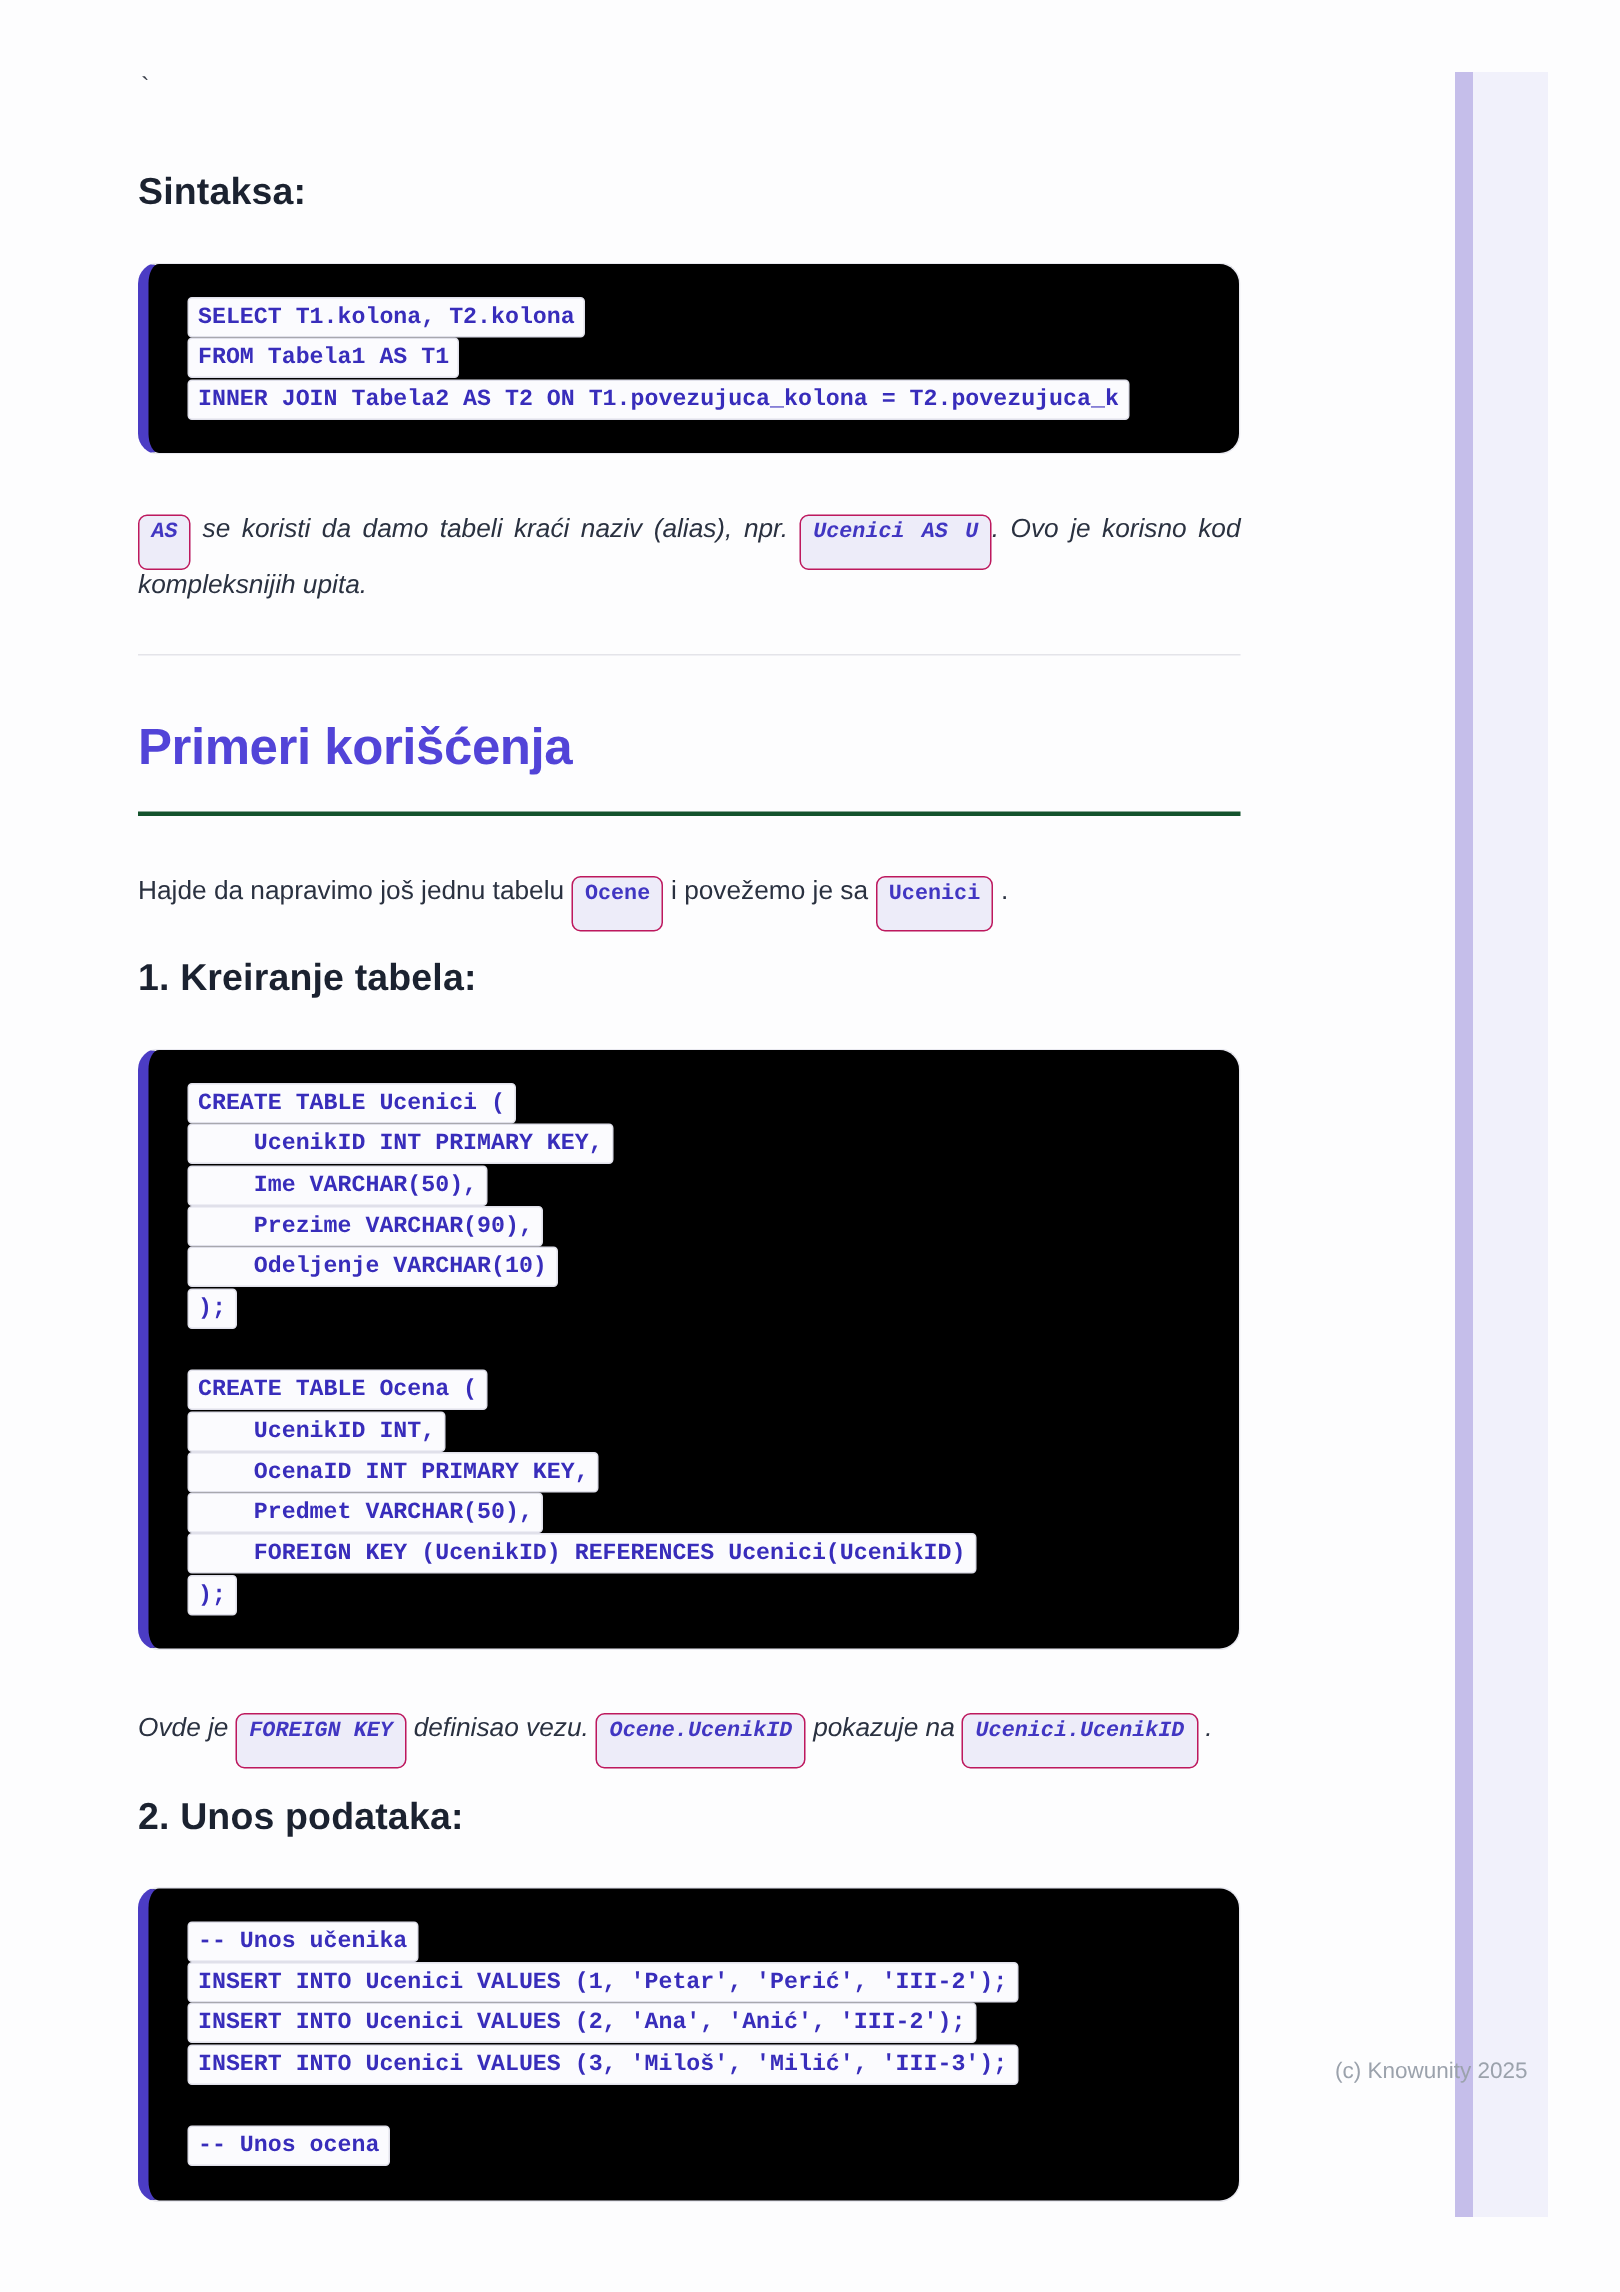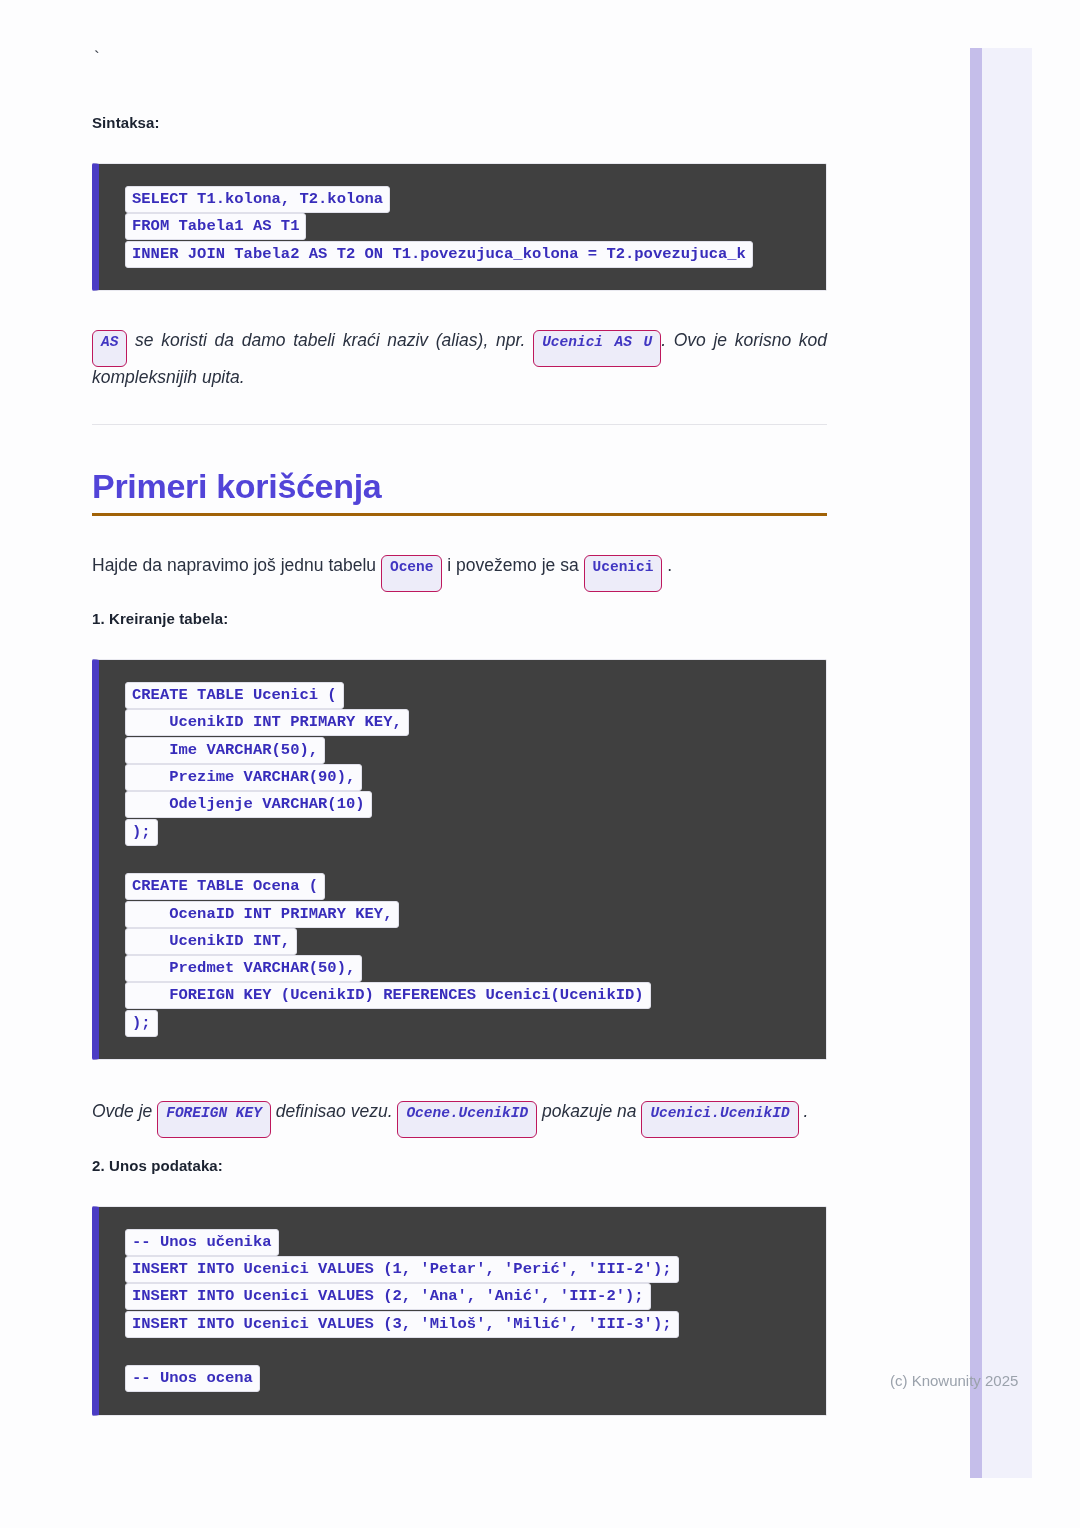--- a/index.html
+++ b/index.html
@@ -17,31 +17,31 @@
   }
   .backtick {
     margin-top: 48px;
     margin-left: 2px;
     height: 22px;
     font-size: 17px;
     color: #3a3f4a;
   }
   h3.sub-heading {
     margin-top: 44px;
-    font-size: 15px;
+    font-size: 25px;
     font-weight: 700;
     color: #1b2230;
     letter-spacing: 0.1px;
   }
   .code-block {
     margin-top: 32px;
-    background: #404040;
+    background: #000000;
     border: 1px solid #e9e9f0;
     border-left: 7px solid #4b3cc4;
-    border-radius: 2px;
+    border-radius: 14px;
     padding: 22px 0 22px 26px;
     font-family: "Liberation Mono", monospace;
     font-weight: bold;
     font-size: 15.5px;
     color: #382dbb;
     overflow: hidden;
   }
   .code-line { height: 27.3px; white-space: pre; }
   .code-line > span {
     display: inline-block;
@@ -75,22 +75,22 @@
     border: none;
     border-top: 1px solid #e4e4e9;
     margin: 29px 0 0 0;
   }
   h1.page-title {
     margin-top: 42px;
     font-size: 34px;
     font-weight: 700;
     color: #5244d8;
     letter-spacing: -0.3px;
-    padding-bottom: 7px;
-    border-bottom: 3px solid #a16207;
+    padding-bottom: 23px;
+    border-bottom: 3px solid #14532d;
   }
   .side-panel {
     position: absolute;
     left: 970px; top: 48px;
     width: 62px; height: 1430px;
     background: #f1f1fb;
     border-left: 12px solid #c5beea;
     z-index: 1;
   }
   .bottom-mask {
@@ -148,22 +148,22 @@
 
   <div class="code-block">
     <div class="code-line"><span>CREATE TABLE Ucenici (</span></div>
     <div class="code-line"><span>    UcenikID INT PRIMARY KEY,</span></div>
     <div class="code-line"><span>    Ime VARCHAR(50),</span></div>
     <div class="code-line"><span>    Prezime VARCHAR(90),</span></div>
     <div class="code-line"><span>    Odeljenje VARCHAR(10)</span></div>
     <div class="code-line"><span>);</span></div>
     <div class="code-line"><span></span></div>
     <div class="code-line"><span>CREATE TABLE Ocena (</span></div>
+    <div class="code-line"><span>    UcenikID INT,</span></div>
     <div class="code-line"><span>    OcenaID INT PRIMARY KEY,</span></div>
-    <div class="code-line"><span>    UcenikID INT,</span></div>
     <div class="code-line"><span>    Predmet VARCHAR(50),</span></div>
     <div class="code-line"><span>    FOREIGN KEY (UcenikID) REFERENCES Ucenici(UcenikID)</span></div>
     <div class="code-line"><span>);</span></div>
   </div>
 
   <p class="para italic" style="margin-top:33px">
     <span>Ovde je</span>
     <span class="chip">FOREIGN KEY</span>
     <span>definisao vezu.</span>
     <span class="chip">Ocene.UcenikID</span>

